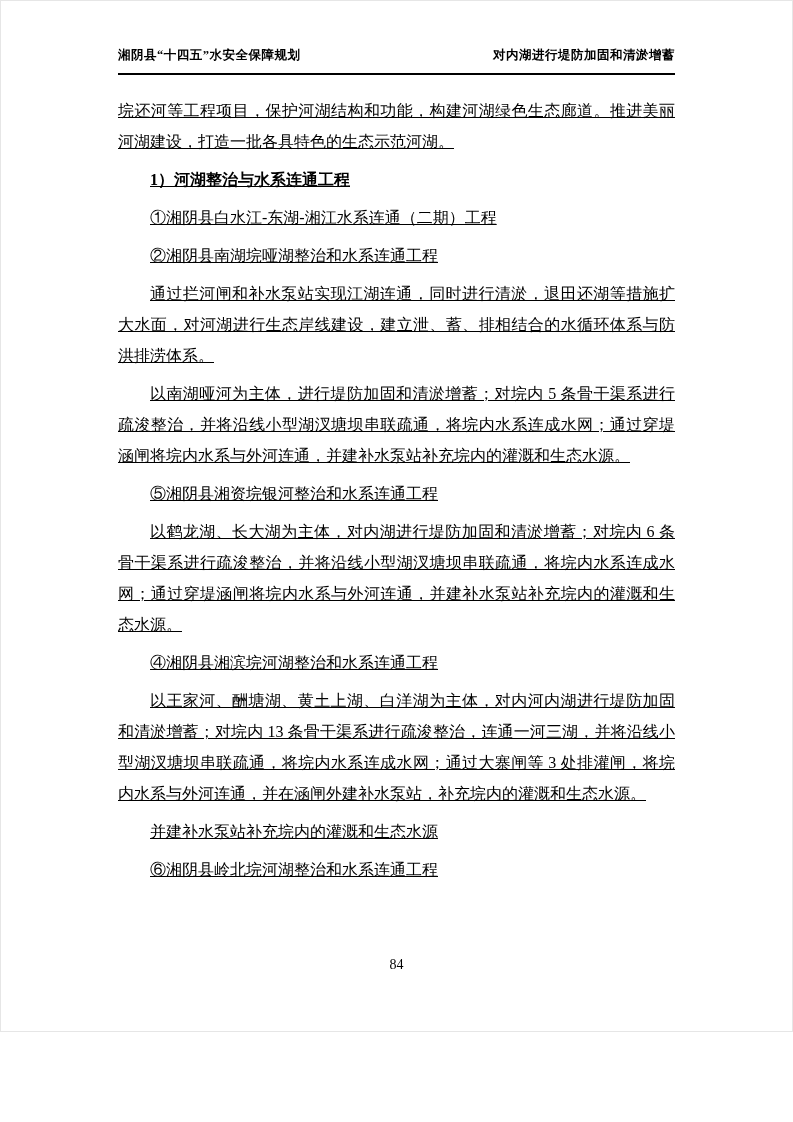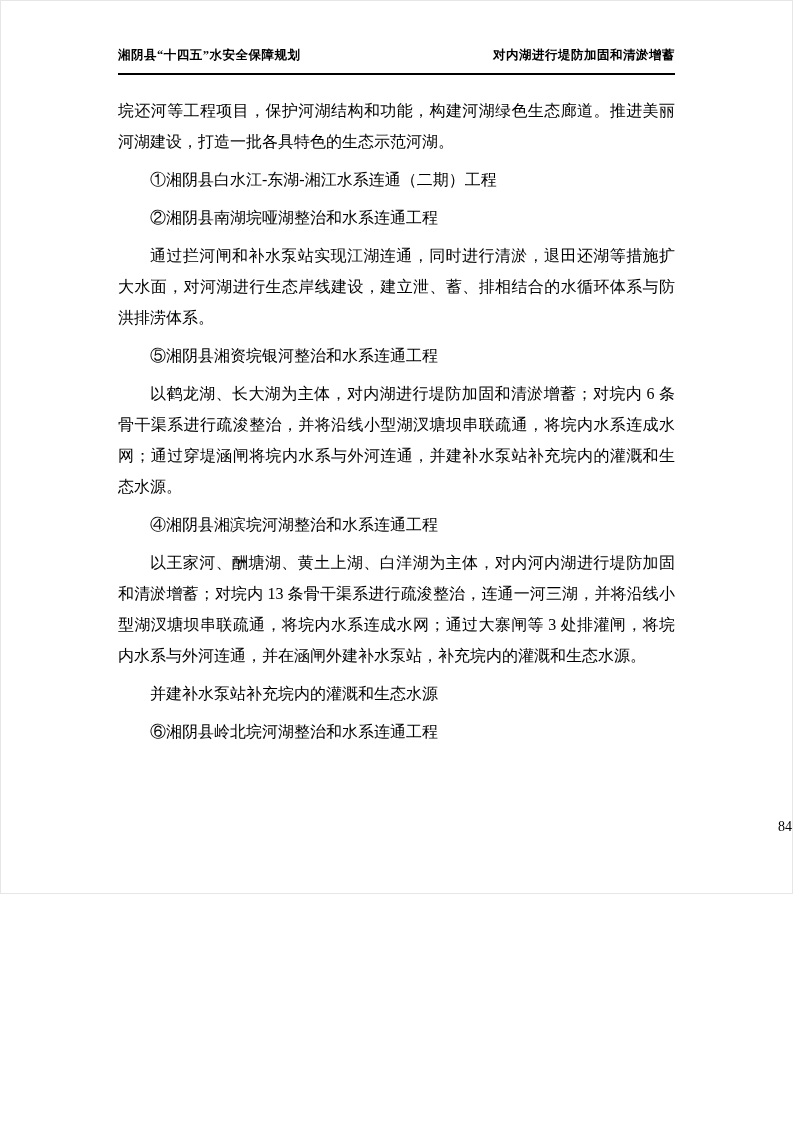--- a/index.html
+++ b/index.html
@@ -3,21 +3,21 @@
 <meta charset="utf-8">
 <style>
   html, body {
     margin: 0;
     padding: 0;
     background: #ffffff;
   }
   .page {
     position: relative;
     width: 793px;
-    height: 894px;
+    height: 1032px;
     margin: 0 auto;
     background: #ffffff;
     box-sizing: border-box;
     border: 1px solid #e6e6e6;
     font-family: "Liberation Serif", "DejaVu Serif", serif;
     color: #000000;
     overflow: hidden;
   }
   .header {
     margin: 46px 117px 0 117px;
@@ -25,20 +25,21 @@
     justify-content: space-between;
     align-items: flex-end;
     font-size: 12.5px;
     font-weight: bold;
     letter-spacing: 0.5px;
     padding-bottom: 9px;
     border-bottom: 2px solid #000000;
   }
   .content {
     margin: 20px 117px 6px 117px;
+    text-decoration: underline;
   }
   .content p {
     margin: 0 0 7px 0;
     font-size: 16px;
     line-height: 31px;
     text-align: justify;
     word-break: break-all;
   }
   .p-noindent {
     text-indent: 0;
@@ -48,39 +49,41 @@
   }
   .p-heading {
     font-weight: bold;
     text-indent: 2em;
   }
   .footer {
     position: absolute;
     left: 0;
     right: 0;
     bottom: 58px;
-    text-align: right;
+    text-align: center;
     font-size: 14px;
   }
 </style>
 </head>
 <body>
 
 <div class="page">
 
   <div class="header">
     <span>湘阴县“十四五”水安全保障规划</span>
     <span>对内湖进行堤防加固和清淤增蓄</span>
   </div>
 
   <div class="content">
     <p class="p-noindent">垸还河等工程项目，保护河湖结构和功能，构建河湖绿色生态廊道。推进美丽河湖建设，打造一批各具特色的生态示范河湖。</p>
+    <p class="p-heading">1）河湖整治与水系连通工程</p>
     <p class="p-indent">①湘阴县白水江-东湖-湘江水系连通（二期）工程</p>
     <p class="p-indent">②湘阴县南湖垸哑湖整治和水系连通工程</p>
     <p class="p-indent">通过拦河闸和补水泵站实现江湖连通，同时进行清淤，退田还湖等措施扩大水面，对河湖进行生态岸线建设，建立泄、蓄、排相结合的水循环体系与防洪排涝体系。</p>
+    <p class="p-indent">以南湖哑河为主体，进行堤防加固和清淤增蓄；对垸内 5 条骨干渠系进行疏浚整治，并将沿线小型湖汊塘坝串联疏通，将垸内水系连成水网；通过穿堤涵闸将垸内水系与外河连通，并建补水泵站补充垸内的灌溉和生态水源。</p>
     <p class="p-indent">⑤湘阴县湘资垸银河整治和水系连通工程</p>
     <p class="p-indent">以鹤龙湖、长大湖为主体，对内湖进行堤防加固和清淤增蓄；对垸内 6 条骨干渠系进行疏浚整治，并将沿线小型湖汊塘坝串联疏通，将垸内水系连成水网；通过穿堤涵闸将垸内水系与外河连通，并建补水泵站补充垸内的灌溉和生态水源。</p>
     <p class="p-indent">④湘阴县湘滨垸河湖整治和水系连通工程</p>
     <p class="p-indent">以王家河、酬塘湖、黄土上湖、白洋湖为主体，对内河内湖进行堤防加固和清淤增蓄；对垸内 13 条骨干渠系进行疏浚整治，连通一河三湖，并将沿线小型湖汊塘坝串联疏通，将垸内水系连成水网；通过大寨闸等 3 处排灌闸，将垸内水系与外河连通，并在涵闸外建补水泵站，补充垸内的灌溉和生态水源。</p>
     <p class="p-indent">并建补水泵站补充垸内的灌溉和生态水源</p>
     <p class="p-indent">⑥湘阴县岭北垸河湖整治和水系连通工程</p>
   </div>
 
   <div class="footer">
     <span>84</span>

